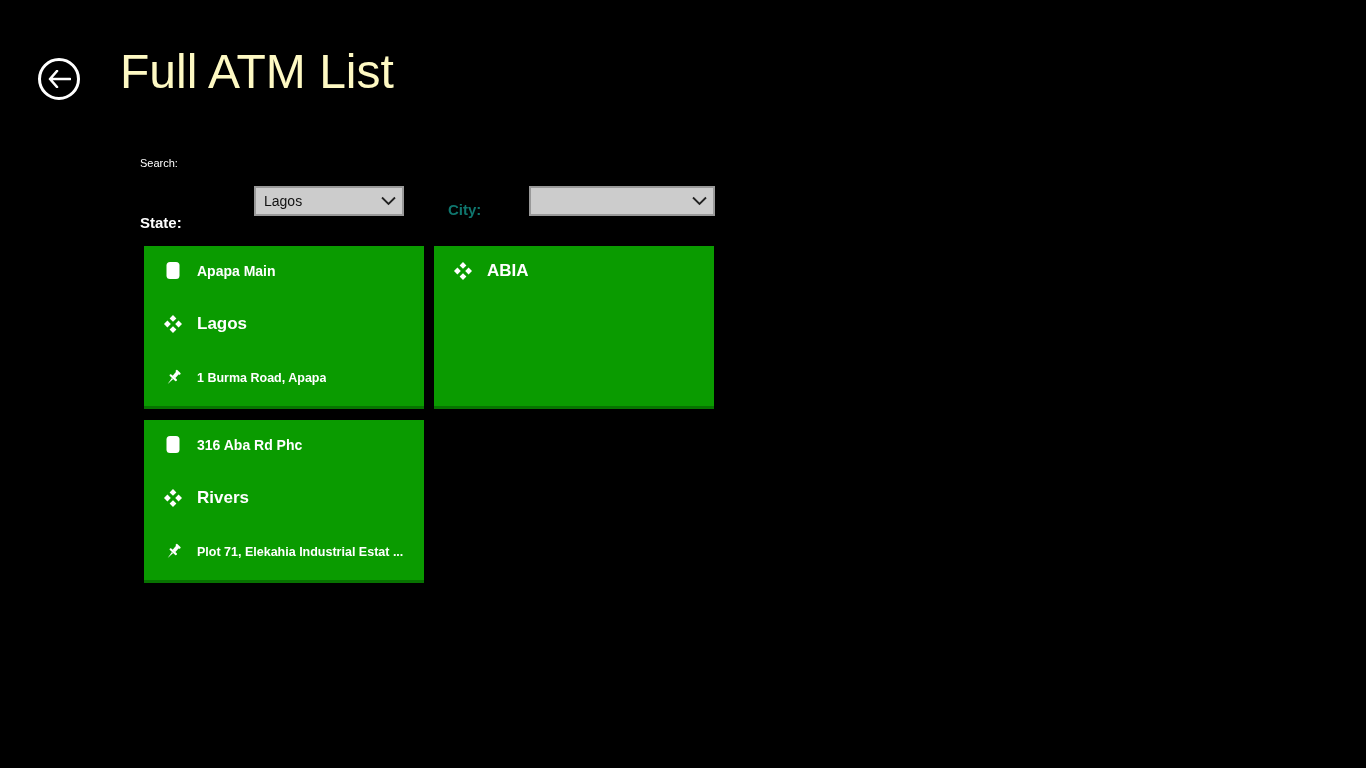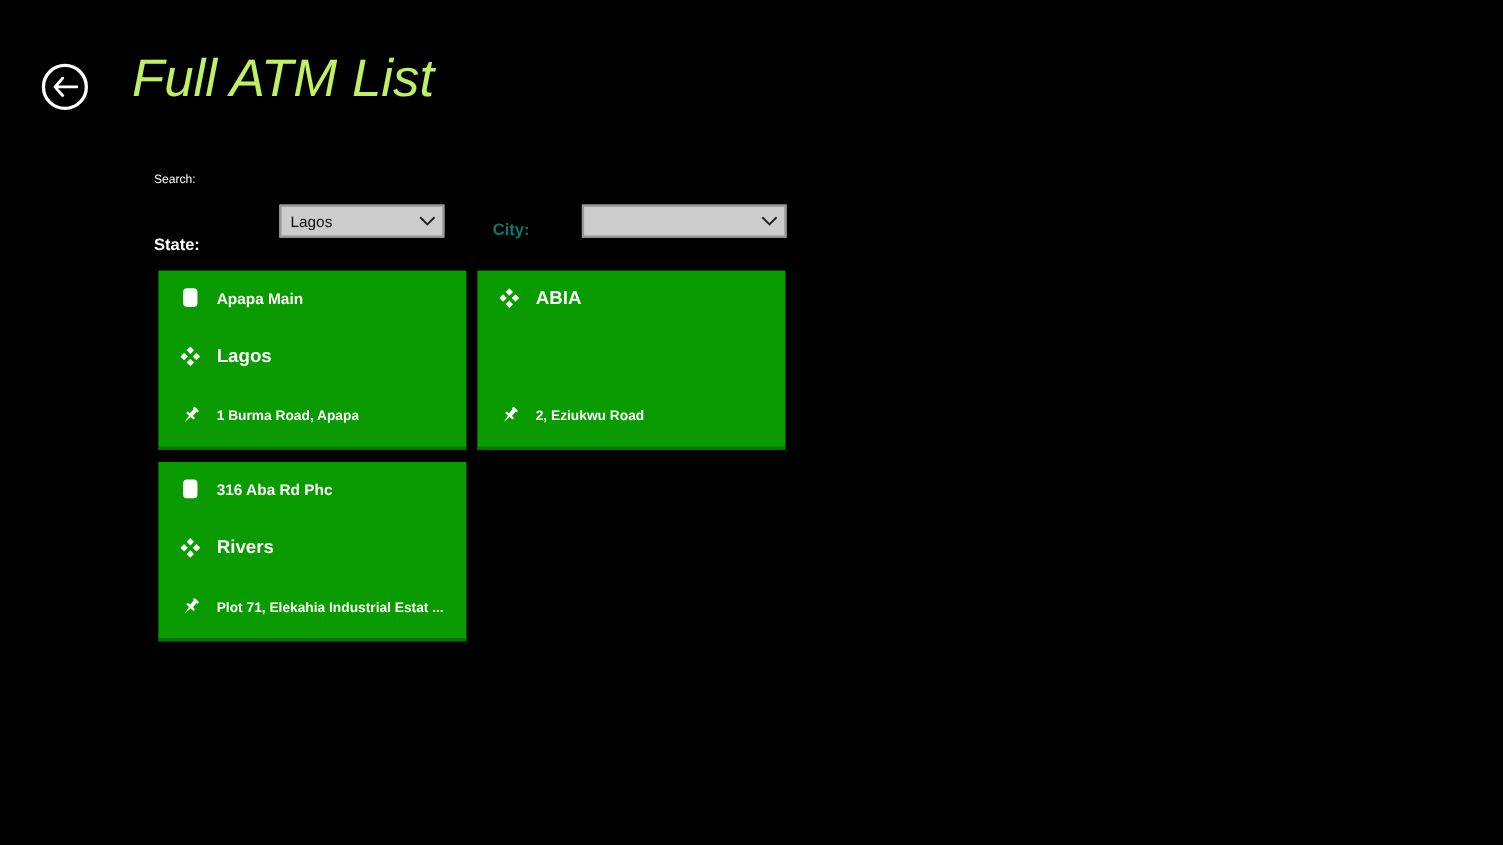--- a/index.html
+++ b/index.html
@@ -9,23 +9,22 @@
   
   .back-btn{
     position:absolute;left:38px;top:58px;width:42px;height:42px;
     border:3px solid #fff;border-radius:50%;
     display:flex;align-items:center;justify-content:center;
     color:#fff;cursor:pointer;background:transparent;box-sizing:border-box;
   }
   .back-btn svg{display:block;}
   .page-title{
     position:absolute;left:120px;top:44px;
-    color:#bef264;font-size:48px;font-weight:300;letter-spacing:0px;
+    color:#fef9c3;font-size:48px;font-weight:300;letter-spacing:0px;
     white-space:nowrap;
-    font-style:italic;
   }
 
   
   .search-heading{
     position:absolute;left:140px;top:157px;
     color:#fff;font-size:11px;font-weight:normal;
   }
   .field-label{
     position:absolute;color:#fff;font-size:15px;font-weight:bold;
   }
@@ -146,33 +145,20 @@
       <span class="tile-icon">
         <svg width="18" height="18" viewBox="0 0 18 18" fill="#fff">
           <polygon points="9,0 12.4,3.4 9,6.8 5.6,3.4"></polygon>
           <polygon points="3.4,5.6 6.8,9 3.4,12.4 0,9"></polygon>
           <polygon points="14.6,5.6 18,9 14.6,12.4 11.2,9"></polygon>
           <polygon points="9,11.2 12.4,14.6 9,18 5.6,14.6"></polygon>
         </svg>
       </span>
       <span class="tile-state">ABIA</span>
     </div>
-    <div class="tile-row">
-      <span class="tile-icon">
-        <svg width="20" height="20" viewBox="0 0 24 24" fill="#fff">
-          <g transform="rotate(42 12 12)">
-            <rect x="8.5" y="1.5" width="7" height="2.6" rx="1"></rect>
-            <rect x="9.8" y="3.6" width="4.4" height="7"></rect>
-            <rect x="6.5" y="10.2" width="11" height="2.6" rx="1.2"></rect>
-            <path d="M10.9 12.8 L13.1 12.8 L12 21.5 Z"></path>
-          </g>
-        </svg>
-      </span>
-      <span class="tile-address">2, Eziukwu Road</span>
-    </div>
   </div>
 
   <div class="tile" style="background: rgb(10, 155, 0);">
     <div class="tile-row">
       <span class="tile-icon">
         <svg width="16" height="19" viewBox="0 0 16 19">
           <rect x="1.5" y="1" width="13" height="17" rx="3.5" fill="#fff"></rect>
         </svg>
       </span>
       <span class="tile-name">316 Aba Rd Phc</span>

